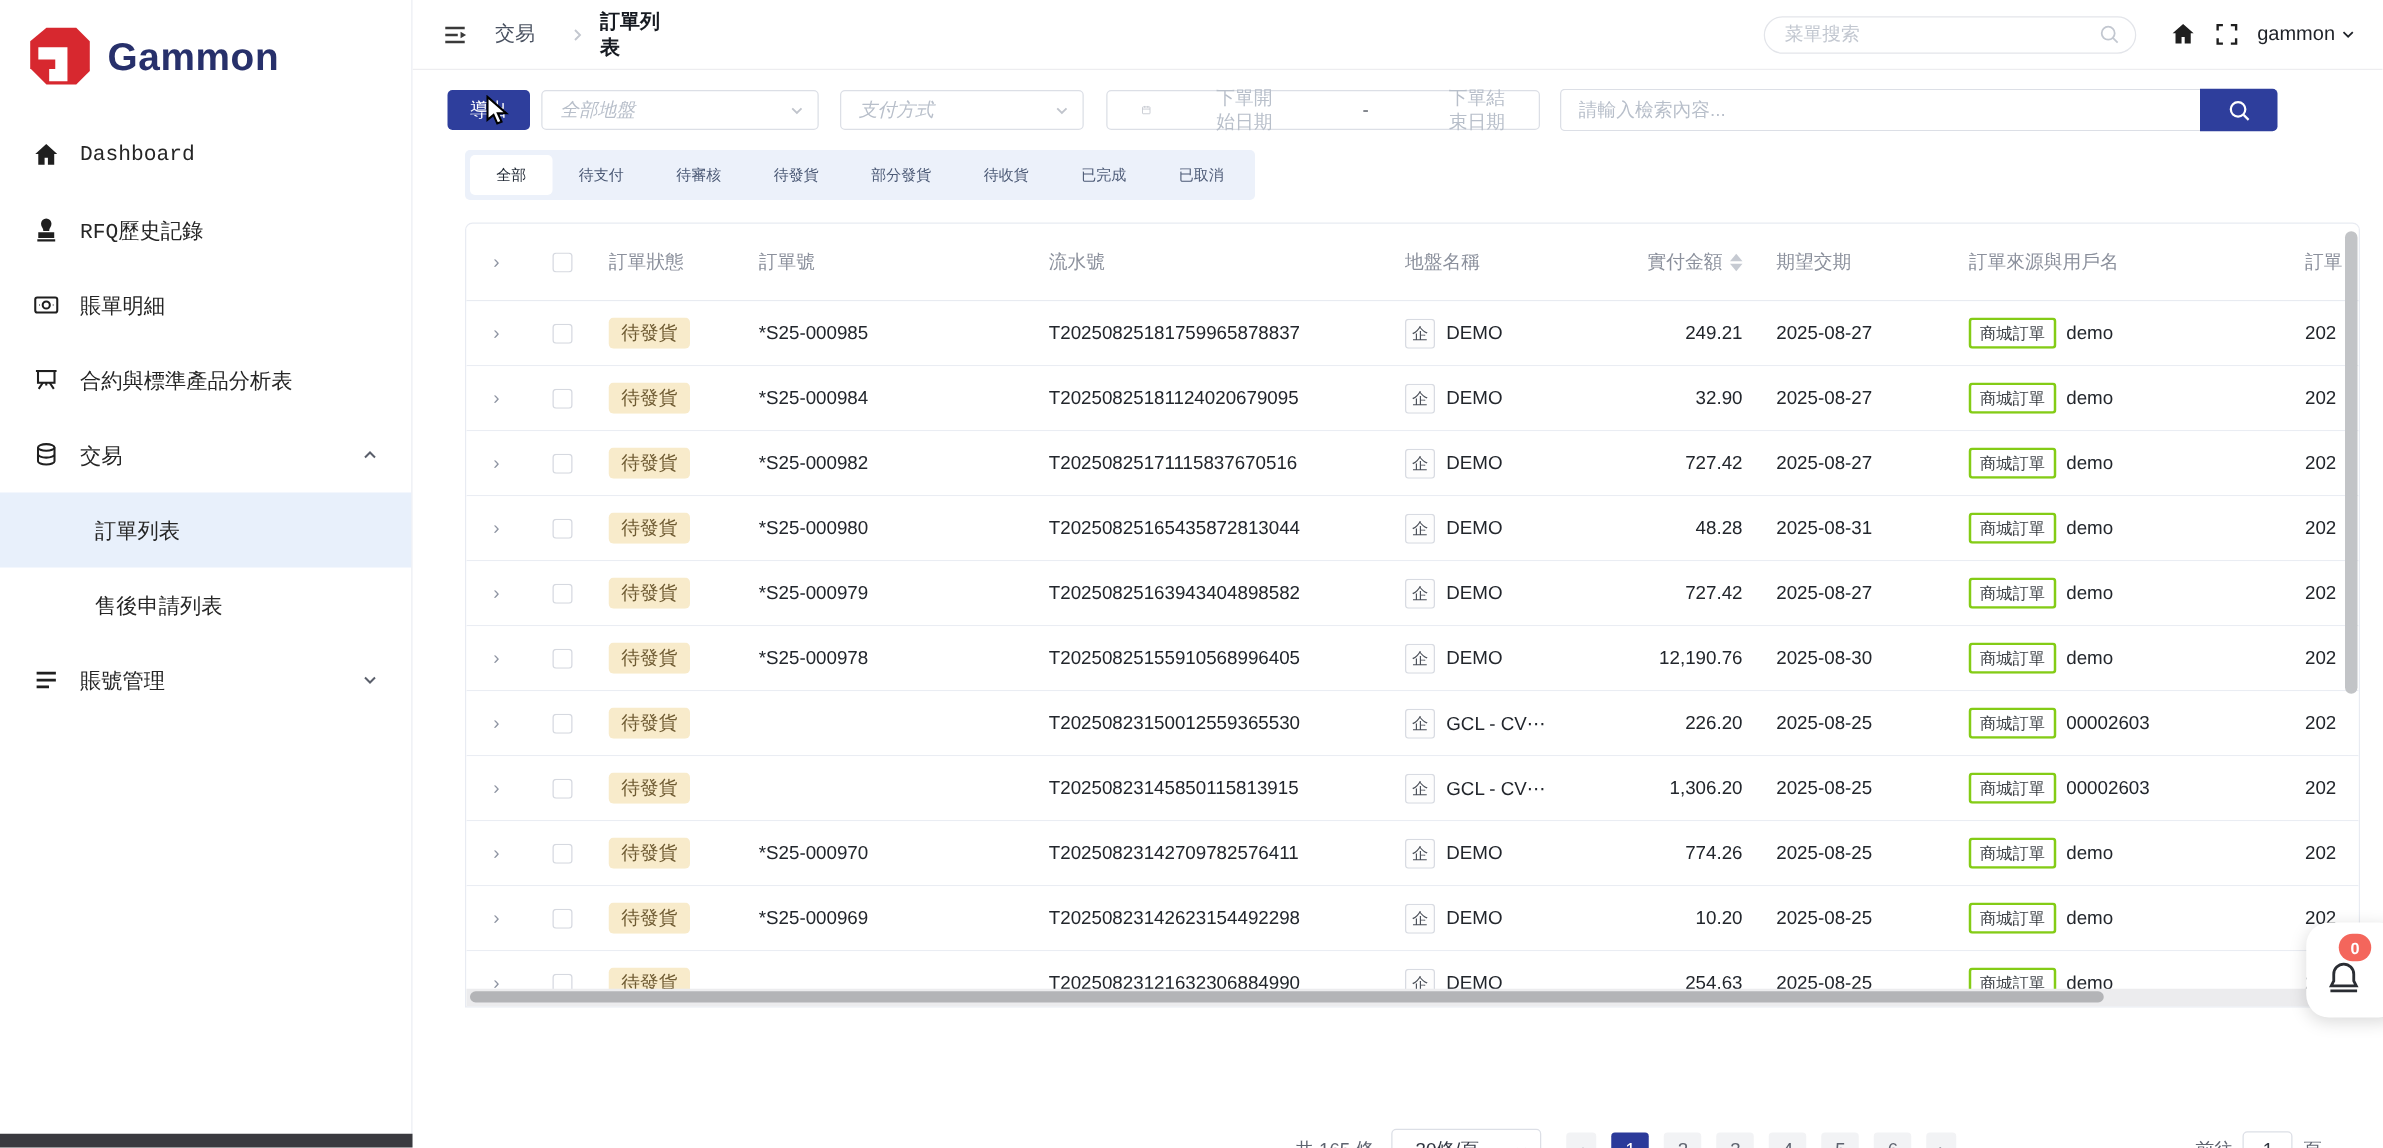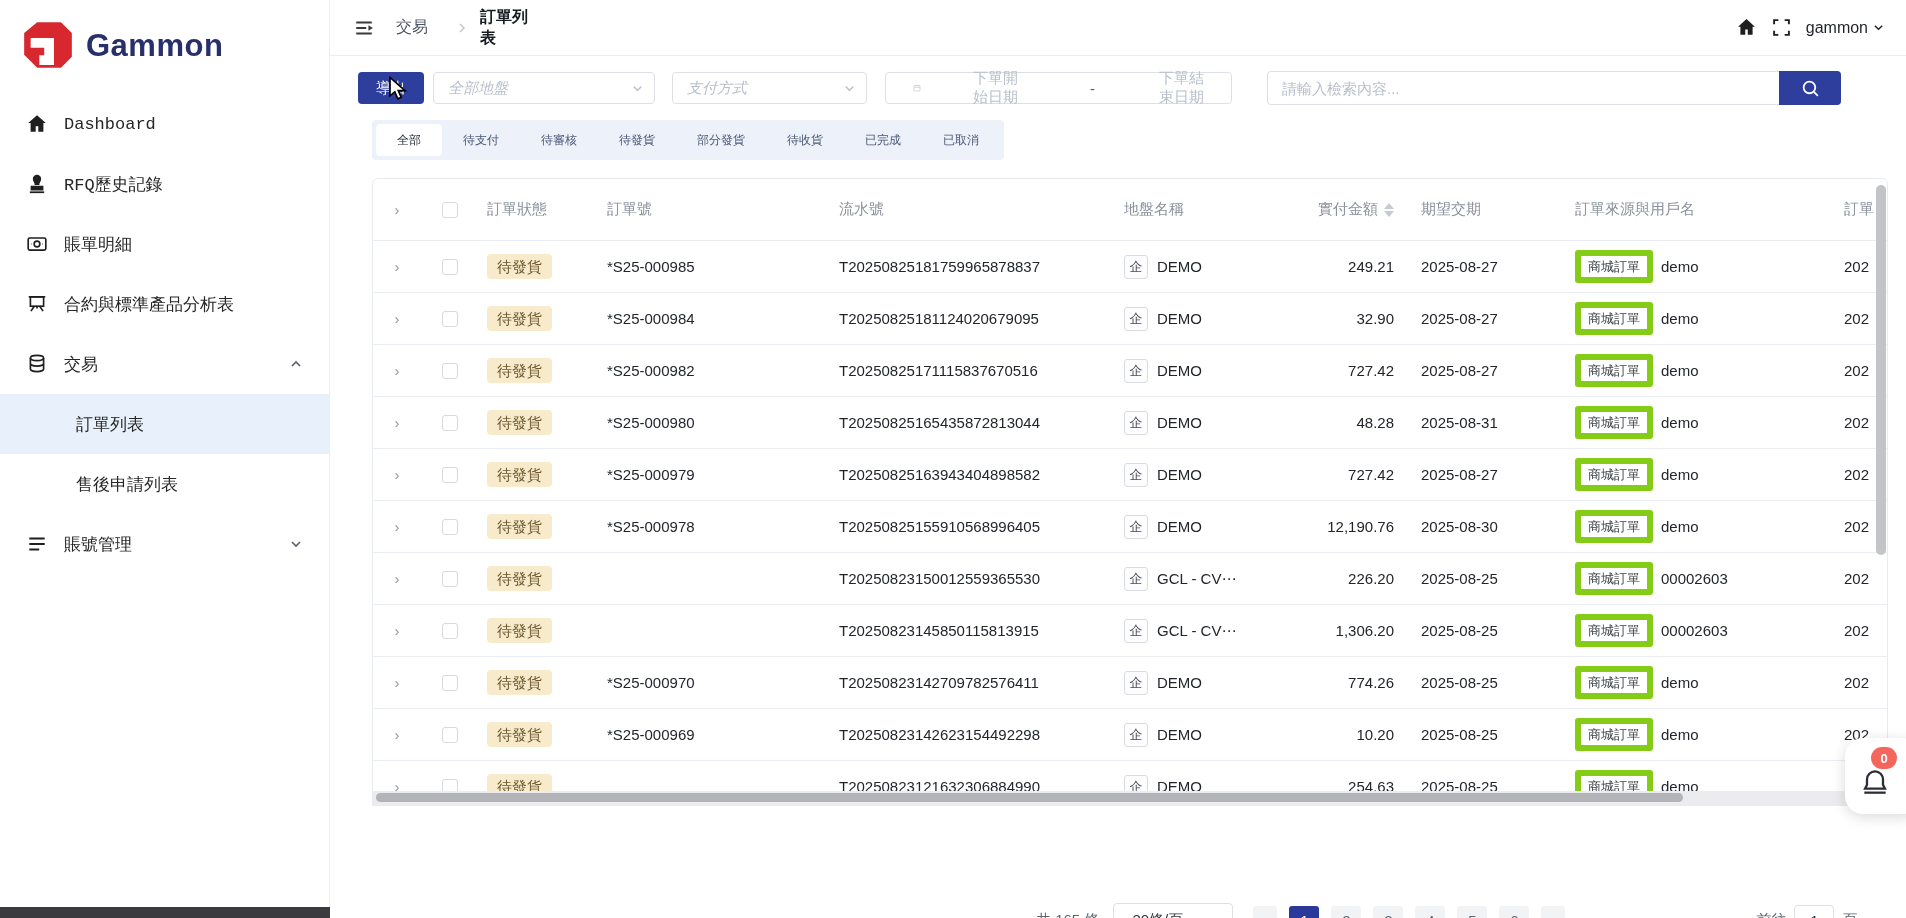--- a/index.html
+++ b/index.html
@@ -40,21 +40,21 @@
   .btn-primary { width:66px; height:32px; background:#2e3e9c; color:#fff; font-size:15px;
     border:0; border-radius:4px; cursor:pointer; font-family:inherit; }
   .sel { height:32px; border:1px solid #dcdfe6; border-radius:4px; background:#fff;
     display:flex; align-items:center; justify-content:space-between; padding:0 10px 0 14px;
     font-size:15px; color:#b8bfca; cursor:pointer;font-style:italic; }
   .sel-site { width:222px; margin-left:9px; }
   .sel-pay  { width:195px; margin-left:17px; }
   .dates { width:347px; height:32px; margin-left:18px; border:1px solid #dcdfe6; border-radius:4px;
     background:#fff; display:flex; align-items:center; padding:0 27px; font-size:15px; color:#b8bfca;gap:38px; }
   .dates .dsep { color:#5a5f68; margin:0 26px 0 34px; }
-  .kw-group { display:flex; margin-left:35px;justify-content:flex-end; }
+  .kw-group { display:flex; margin-left:16px;justify-content:flex-end; }
   .kw-input { width:512px; height:34px; border:1px solid #dcdfe6; border-right:0;
     border-radius:4px 0 0 4px; padding:0 14px; font-size:15px; outline:0; font-family:inherit; }
   .kw-input::placeholder { color:#b8bfca; }
   .kw-btn { width:62px; height:34px; background:#2e3e9c; border:0; border-radius:0 4px 4px 0;
     cursor:pointer; display:flex; align-items:center; justify-content:center; }
 
   
   .tabstrip { position:absolute; left:372px; top:120px; height:40px; background:#ecf1fa;
     border-radius:4px; display:flex; align-items:center; padding:0 4px; z-index:3; }
   .tab { height:32px; display:flex; align-items:center; padding:0 21px; font-size:12px;
@@ -79,21 +79,21 @@
   .c7 { width:125px; justify-content:flex-end; padding-right:7px; }
   .c8 { width:160px; padding-left:20px; }
   .c9 { width:283px; padding-left:14px; gap:8px; }
   .c10{ width:120px; }
   .exp { color:#8f95a3; font-size:15px; }
   .cb { width:16px; height:16px; border:1px solid #d6d9e0; border-radius:3px; background:#fff; cursor:pointer; }
   .status-badge { background:#f8ebcb; color:#6e5a31; font-size:15px; border-radius:4px;
     padding:5px 10px; line-height:1; }
   .ent-badge { width:24px; height:24px; border:1px solid #d8dbe2; border-radius:3px; background:#fdfdfd;
     color:#4a4f58; font-size:13px; display:flex; align-items:center; justify-content:center; flex:none; }
-  .src-badge { border:6px solid #84cc16; border-radius:3px; background:#fff; color:#3c4046;
+  .src-badge { border:2px solid #84cc16; border-radius:3px; background:#fff; color:#3c4046;
     font-size:13px; padding:4px 7px; line-height:1; flex:none; }
   .sort { display:flex; flex-direction:column; gap:2px; margin-left:6px; cursor:pointer; }
   .sort i { width:0; height:0; border-left:5px solid transparent; border-right:5px solid transparent; display:block; }
   .sort .up { border-bottom:6px solid #c6cad2; }
   .sort .dn { border-top:6px solid #c6cad2; }
   .vscroll { position:absolute; left:1503px; top:6px; width:10px; height:370px; background:#c2c4c7;
     border-radius:5px; cursor:pointer; z-index:6; }
   .hscroll { position:absolute; left:0; bottom:0; width:100%; height:14px; background:#ececee; z-index:6; }
   .hthumb { position:absolute; left:3px; top:2px; width:1307px; height:9px; background:#b3b4b7;
     border-radius:5px; cursor:pointer; }
@@ -202,20 +202,27 @@
       <path d="M13 6.6 17 9l-4 2.4z" fill="#3a3a3a"></path>
     </svg>
   <div class="crumb">
     <span class="c1">交易</span>
     <svg class="sep" width="12" height="12" viewBox="0 0 12 12" fill="none" stroke="#c3c7cf" stroke-width="1.5">
         <path d="M4 2l4 4-4 4"></path>
       </svg>
     <span class="c2">訂單列表</span>
   </div>
   <div class="top-right">
+    <div class="menu-search">
+      <input placeholder="菜單搜索" style="">
+      <svg width="17" height="17" viewBox="0 0 18 18" fill="none" stroke="#c2c7d0" stroke-width="1.5">
+          <circle cx="8" cy="8" r="5.5"></circle>
+          <path d="M12.2 12.2 16 16"></path>
+        </svg>
+    </div>
     <svg style="cursor:pointer" width="21" height="21" viewBox="0 0 20 20">
         <path d="M10 2 2 9.2h2.2V17h4.6v-5h2.4v5h4.6V9.2H18z" fill="#1f1f1f"></path>
       </svg>
     <svg style="cursor:pointer" width="19" height="19" viewBox="0 0 18 18" fill="none" stroke="#1f1f1f" stroke-width="1.8">
         <path d="M2 6V2h4M12 2h4v4M16 12v4h-4M6 16H2v-4"></path>
       </svg>
     <div class="user">
       <span>gammon</span>
       <svg width="13" height="13" viewBox="0 0 14 14" fill="none" stroke="#1f2329" stroke-width="1.5">
           <path d="M3 5l4 4 4-4"></path>

